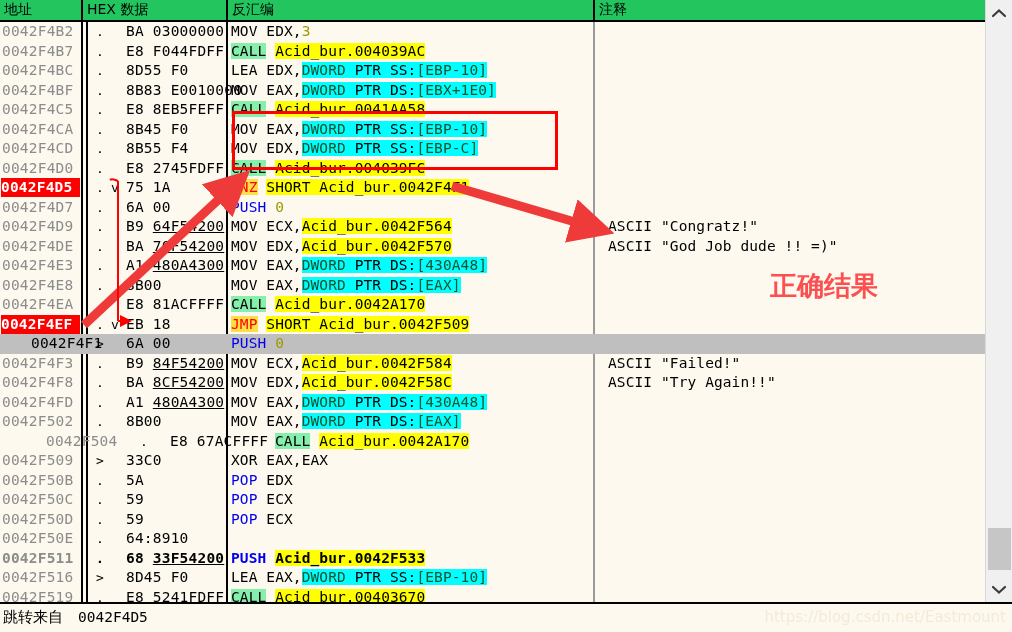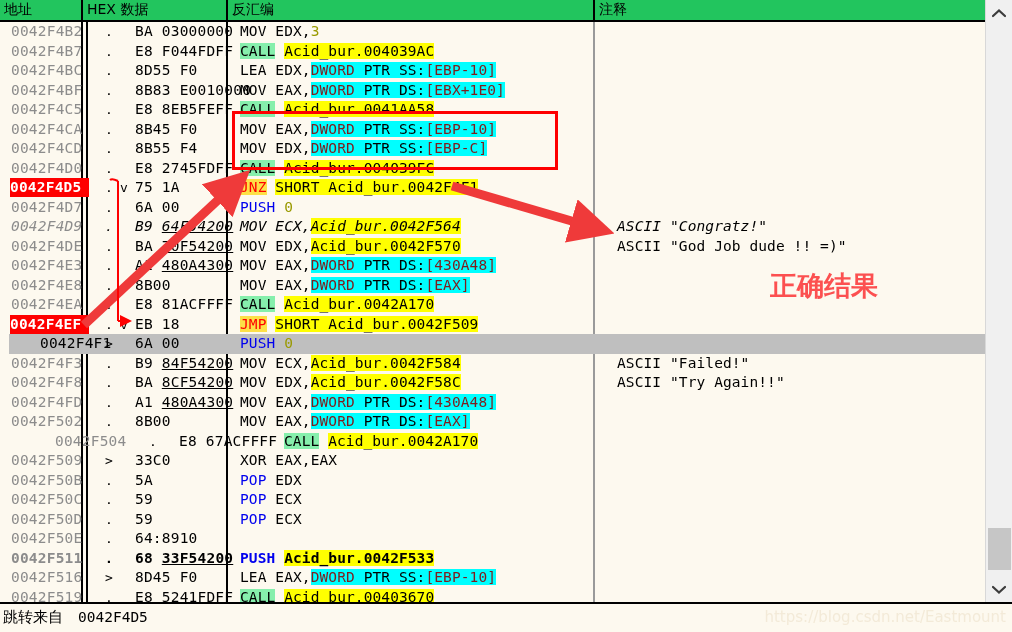--- a/index.html
+++ b/index.html
@@ -31,21 +31,21 @@
   .grid{
     position:absolute;left:0;top:22px;width:985px;height:580px;
     background:#fdf9ef;overflow:hidden;
   }
   .vline{position:absolute;top:0;width:2px;height:580px;background:#000;}
   .vline.v1{left:81px;}
   .vline.v2{left:86px;}
   .vline.v3{left:226px;}
   .vline.v4{left:593px;background:#9a9a9a;width:2px;}
 
-  .row{position:absolute;left:9px;width:985px;height:19.5px;}
+  .row{position:absolute;left:0;width:985px;height:19.5px;}
   .addr{
     position:absolute;left:2px;top:0;width:78px;height:19px;
     line-height:19px;font-size:14.5px;color:#8c8c8c;
     letter-spacing:0.2px;white-space:nowrap;
   }
   .addr.hot{background:#fe0000;color:#ffffff;font-weight:bold;width:79px;left:1px;}
   .flag{
     position:absolute;left:92px;top:0;width:16px;height:19px;
     line-height:19px;font-size:13px;color:#000;text-align:center;
   }
@@ -66,21 +66,21 @@
     position:absolute;left:608px;top:0;height:19px;line-height:19px;
     font-size:14.5px;color:#000;white-space:nowrap;letter-spacing:0.1px;
   }
   .row.sel{background:#bfbfbf;}
   .row.sel .addr{color:#000;margin-left:29px;}
 
   
   .k-call{background:#86efac;color:#000;}
   .k-jmp{background:#fde047;color:#fe0000;}
   .k-tgt{background:#ffff00;color:#000;}
-  .k-mem{background:#00ffff;color:#7f1d1d;}
+  .k-mem{background:#00ffff;color:#14532d;}
   .k-memk{background:#00ffff;color:#000;}
   .k-blue{color:#0000ee;}
   .k-olive{color:#9a9a00;}
   .k-reg{color:#000;}
 
   
   .sbar{
     position:absolute;right:0;top:0;width:27px;height:602px;
     background:#f0f0f0;border-left:1px solid #d8d8d8;box-sizing:border-box;
   }
@@ -196,21 +196,21 @@
         <div class="jmark">v</div>
         <div class="hex">75 1A</div>
         <div class="dis"><span class="k-jmp">JNZ</span><span class="k-reg"> </span><span class="k-tgt">SHORT Acid_bur.0042F4F1</span></div>
       </div>
       <div class="row" style="top: 175.5px;">
         <div class="addr">0042F4D7</div>
         <div class="flag">.</div>
         <div class="hex">6A 00</div>
         <div class="dis"><span class="k-blue">PUSH</span><span class="k-reg"> </span><span class="k-olive">0</span></div>
       </div>
-      <div class="row" style="top: 195px; font-style: italic;">
+      <div class="row" style="top: 195px;">
         <div class="addr">0042F4D9</div>
         <div class="flag">.</div>
         <div class="hex">B9 <span class="u">64F54200</span></div>
         <div class="dis"><span class="k-reg">MOV ECX,</span><span class="k-tgt">Acid_bur.0042F564</span></div>
         <div class="cmt">ASCII  "Congratz!"</div>
       </div>
       <div class="row" style="top: 214.5px;">
         <div class="addr">0042F4DE</div>
         <div class="flag">.</div>
         <div class="hex">BA <span class="u">70F54200</span></div>

